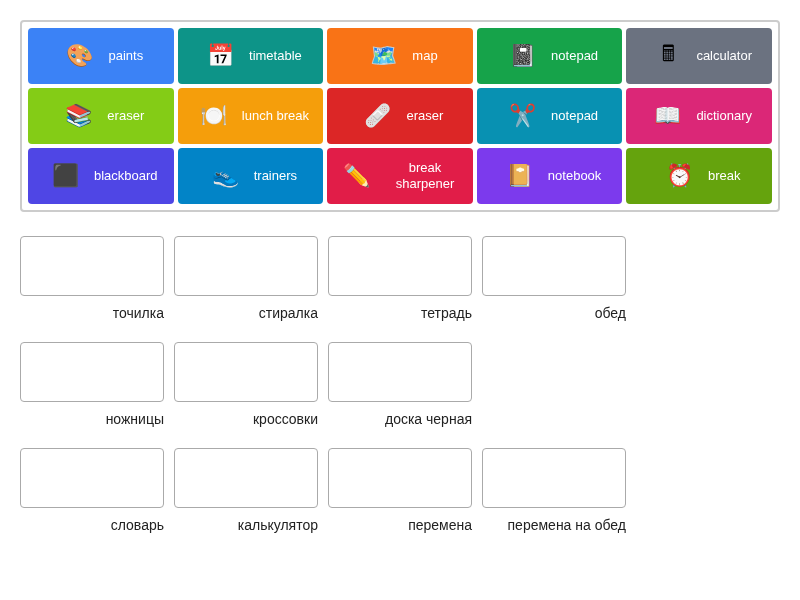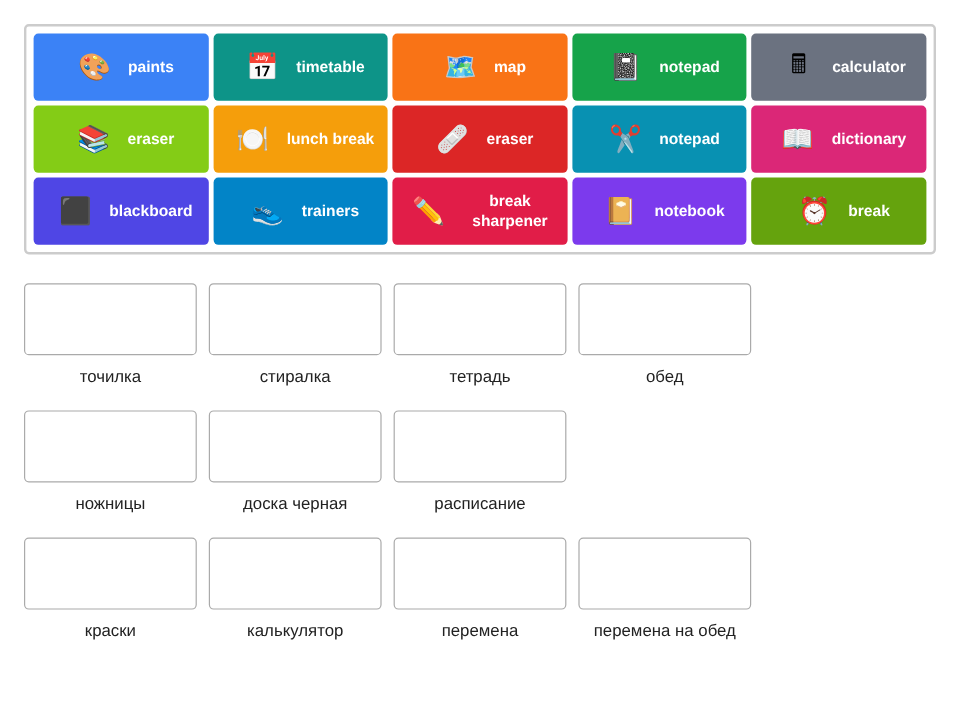--- a/index.html
+++ b/index.html
@@ -40,21 +40,21 @@
       border-radius: 3px;
       overflow: hidden;
       display: flex;
       align-items: center;
       justify-content: center;
       font-size: 22px;
     }
 
     .word-tile .tile-label {
       color: #fff;
-      font-weight: bold;
+      font-weight: normal;
       font-size: 13px;
       text-align: center;
       line-height: 1.2;
     }
 
     
     .tile-blue { background: #3b82f6; }
     .tile-teal { background: #0d9488; }
     .tile-orange { background: #f97316; }
     .tile-green { background: #16a34a; }
@@ -80,21 +80,21 @@
 
     .drop-row {
       display: grid;
       grid-template-columns: repeat(5, 1fr);
       gap: 10px;
     }
 
     .drop-item {
       display: flex;
       flex-direction: column;
-      align-items: center;
+      align-items: flex-end;
       gap: 8px;
     }
 
     .drop-box {
       width: 100%;
       height: 60px;
       border: 1.5px solid #aaa;
       border-radius: 4px;
       background: #fff;
     }
@@ -191,31 +191,31 @@
         <span class="drop-label">обед</span>
       </div>
     </div>
     <div class="drop-row">
       <div class="drop-item">
         <div class="drop-box"></div>
         <span class="drop-label">ножницы</span>
       </div>
       <div class="drop-item">
         <div class="drop-box"></div>
+        <span class="drop-label">кроссовки</span>
+      </div>
+      <div class="drop-item">
+        <div class="drop-box"></div>
         <span class="drop-label">доска черная</span>
       </div>
-      <div class="drop-item">
-        <div class="drop-box"></div>
-        <span class="drop-label">расписание</span>
-      </div>
     </div>
     <div class="drop-row">
       <div class="drop-item">
         <div class="drop-box"></div>
-        <span class="drop-label">краски</span>
+        <span class="drop-label">словарь</span>
       </div>
       <div class="drop-item">
         <div class="drop-box"></div>
         <span class="drop-label">калькулятор</span>
       </div>
       <div class="drop-item">
         <div class="drop-box"></div>
         <span class="drop-label">перемена</span>
       </div>
       <div class="drop-item">

